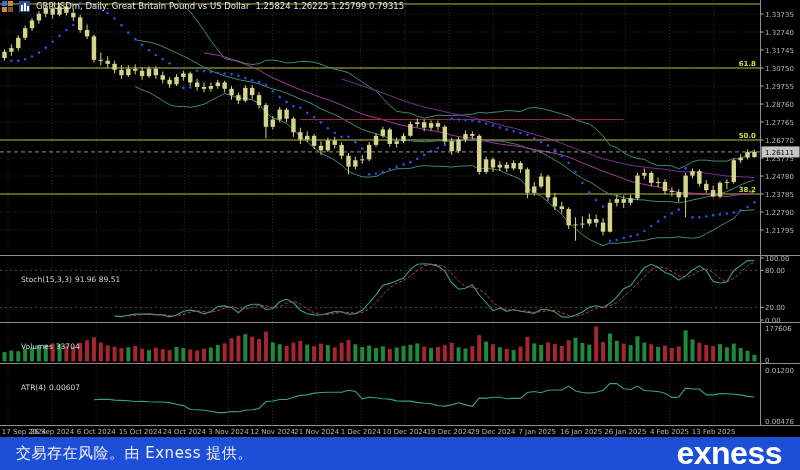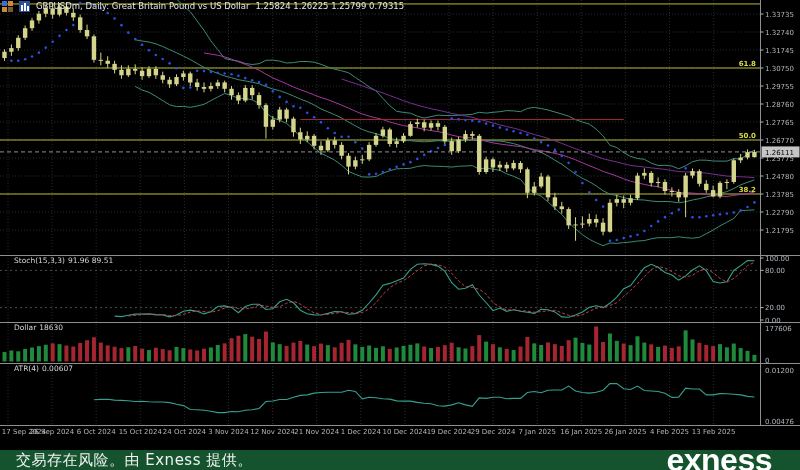--- a/index.html
+++ b/index.html
@@ -4,25 +4,25 @@
 <style>
   html,body{margin:0;padding:0;background:#000;}
   .app{position:relative;width:800px;height:470px;background:#000;overflow:hidden;
        font-family:"DejaVu Sans",sans-serif;}
   .chart-wrap{position:absolute;left:0;top:0;width:800px;height:437px;}
   svg{display:block;}
   .title-bar{position:absolute;left:2px;top:0px;height:12px;display:flex;align-items:center;gap:6px;
              font-size:8.5px;color:#e8e8e8;white-space:nowrap;pointer-events:none;}
   .title-bar .icon{width:11px;height:11px;display:inline-block;}
   .title-bar .ohlc{color:#e8e8e8;}
-  .ind-label{position:absolute;left:14px;font-size:7.5px;color:#d4d7da;white-space:nowrap;pointer-events:none;}
+  .ind-label{position:absolute;left:21px;font-size:7.5px;color:#d4d7da;white-space:nowrap;pointer-events:none;margin-top:19px;}
   .ind-label .v{color:#d4d7da;margin-left:3px;}
-  .footer{position:absolute;left:0;bottom:0;width:800px;height:20px;background:#14532d;
+  .footer{position:absolute;left:0;bottom:0;width:800px;height:33px;background:#1d4ed8;
           display:flex;align-items:center;justify-content:space-between;box-sizing:border-box;
-          padding:0 28px 0 16px;}
+          padding:0 18px 0 16px;}
   .risk{color:#f2f2f2;font-size:15px;letter-spacing:0.5px;}
   .brand{color:#ffffff;font-size:32px;font-weight:bold;letter-spacing:-0.5px;
          font-family:"Liberation Sans",sans-serif;}
 </style>
 </head>
 <body>
 
 <div class="app">
   <div class="chart-wrap">
     <svg id="chart" width="800" height="437">
@@ -624,21 +624,21 @@
           </svg>
       </span>
       <span class="title">GBPUSDm, Daily: Great Britain Pound vs US Dollar</span>
       <span class="ohlc">1.25824 1.26225 1.25799 0.79315</span>
     </div>
 
     <div class="ind-label" style="top:256px">
       <span>Stoch(15,3,3)</span><span class="v">91.96 89.51</span>
     </div>
     <div class="ind-label" style="top:323px">
-      <span>Dollar</span><span class="v">18630</span>
+      <span>Volumes</span><span class="v">33704</span>
     </div>
     <div class="ind-label" style="top:364px">
       <span>ATR(4)</span><span class="v">0.00607</span>
     </div>
   </div>
 
   <div class="footer">
     <div class="risk">交易存在风险。由 Exness 提供。</div>
     <div class="brand">exness</div>
   </div>

